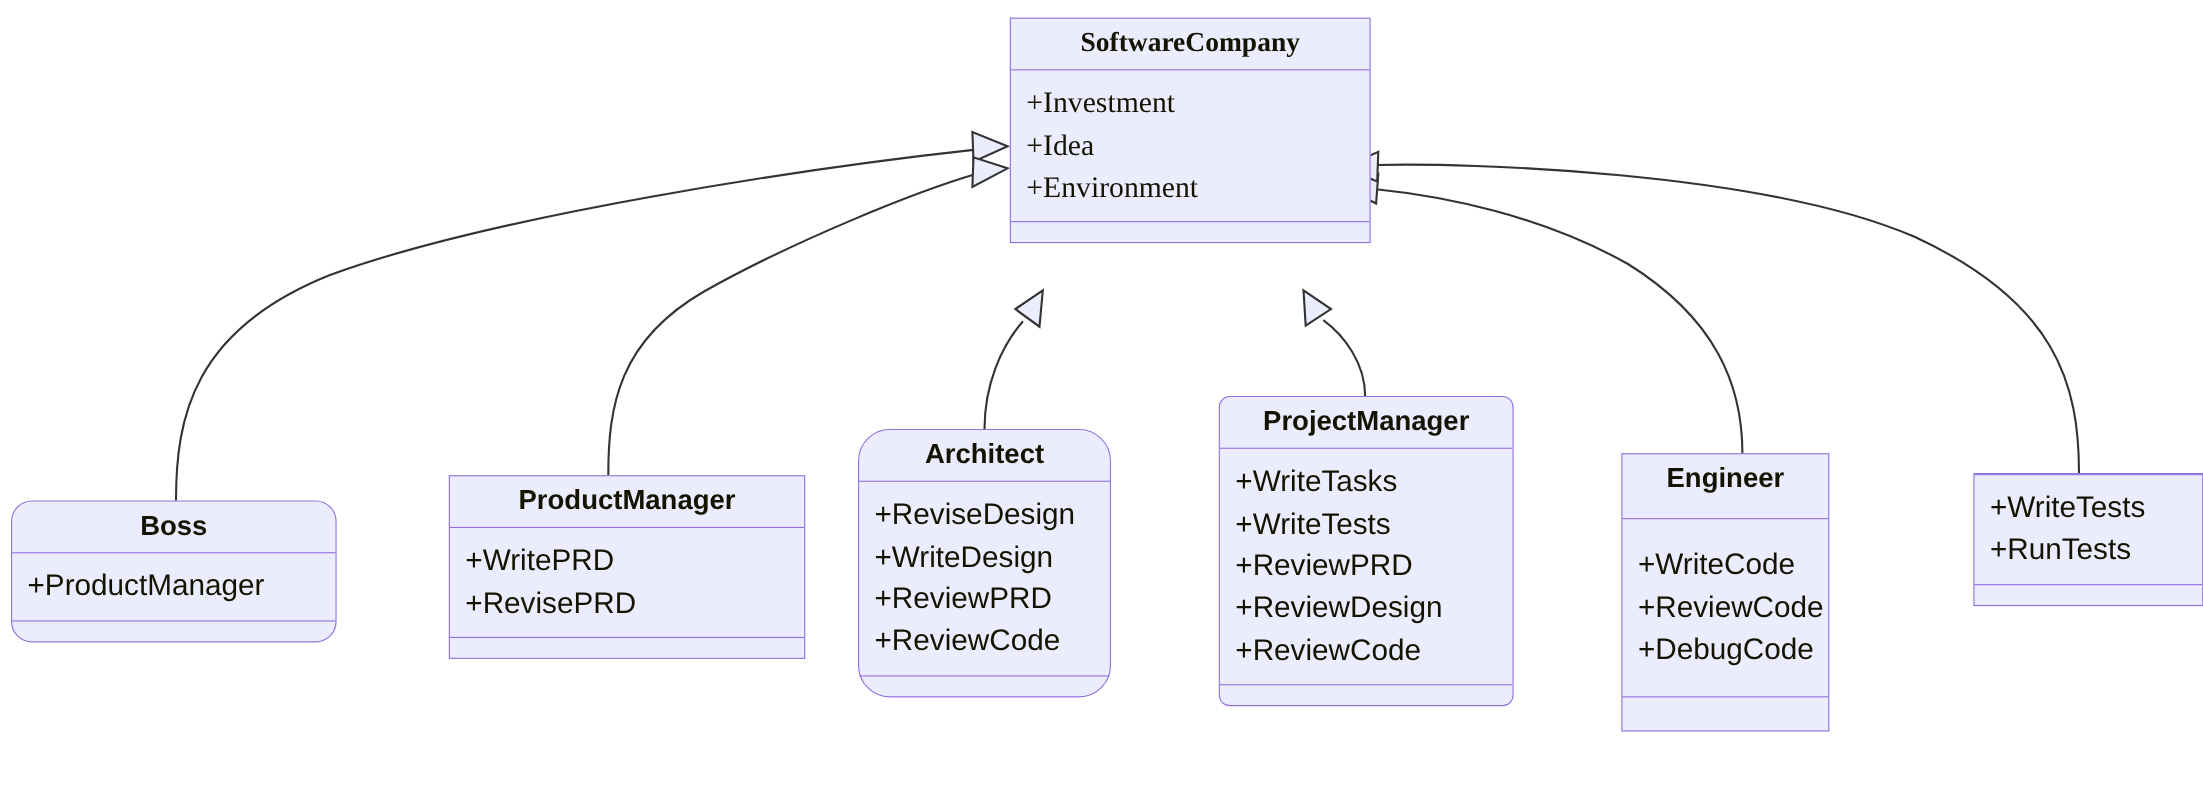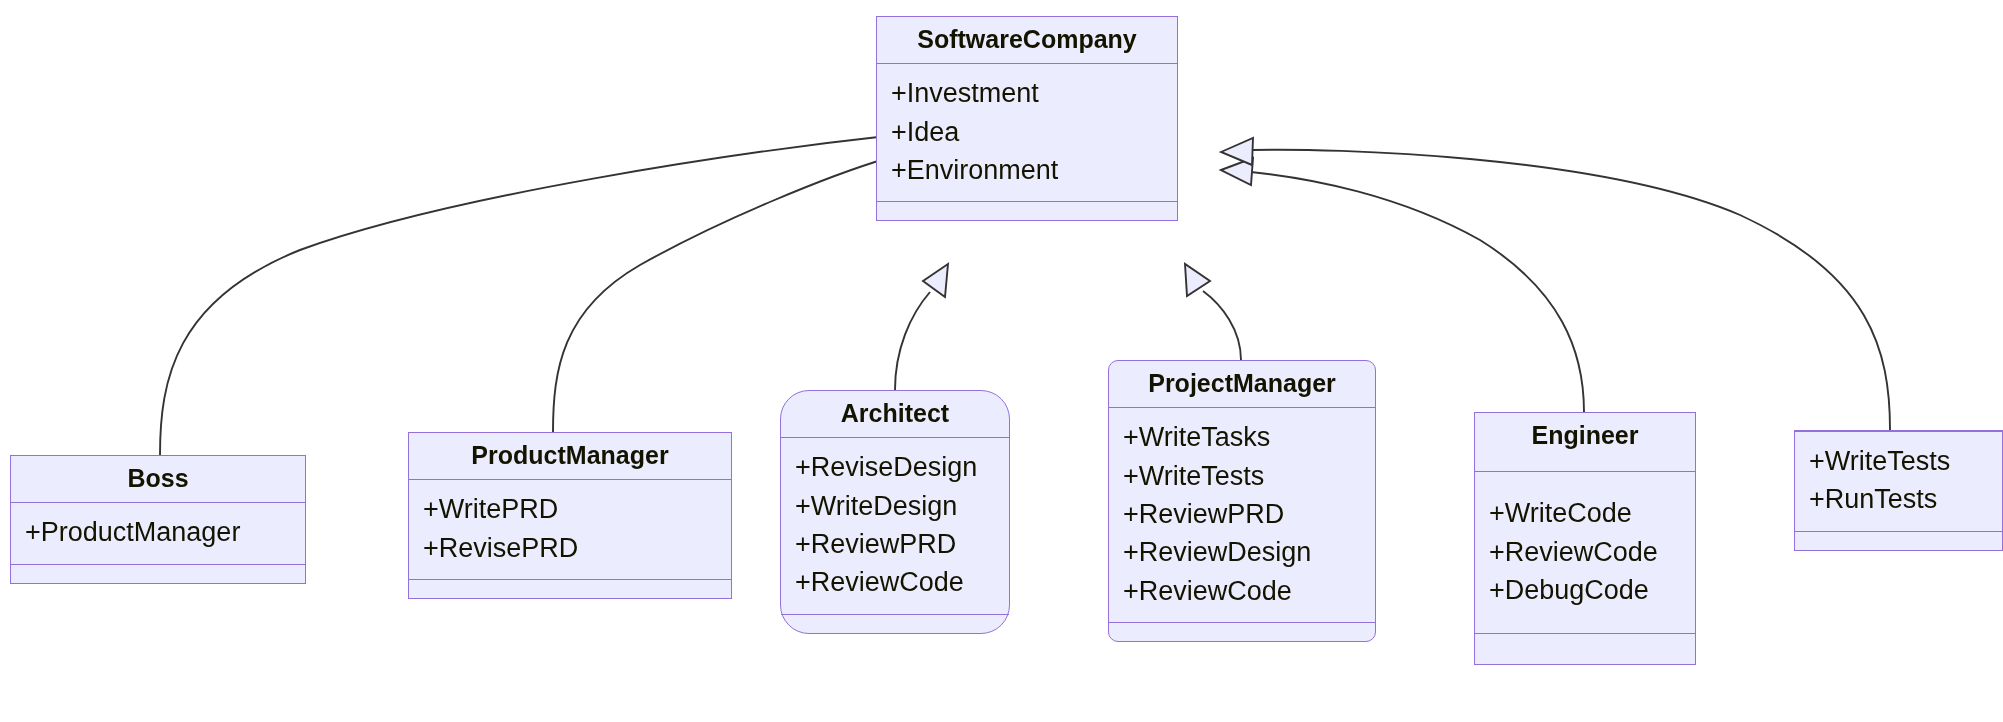--- a/index.html
+++ b/index.html
@@ -99,33 +99,33 @@
 
     <path class="edge-path" d="M 1584 412 C 1584 350 1560 290 1480 240 C 1400 195 1310 178 1251 172"></path>
     <polygon class="arrow-head" points="1221,170 1253,158 1251,185"></polygon>
 
     <path class="edge-path" d="M 1890 430 C 1890 350 1870 275 1740 215 C 1600 155 1330 148 1252 150"></path>
     <polygon class="arrow-head" points="1221,152 1253,138 1252,165"></polygon>
   </svg>
 
   <div id="node-layer">
 
-    <div class="uml-class" style="left:876px; top:16px; width:302px;">
+    <div class="uml-class" style="left:918px; top:16px; width:328px;font-family:Liberation Serif, serif;">
       <div class="class-title">SoftwareCompany</div>
       <div class="divider"></div>
       <div class="member-list">
         <div class="member">+Investment</div>
         <div class="member">+Idea</div>
         <div class="member">+Environment</div>
       </div>
       <div class="divider"></div>
       <div class="member-list empty-compartment"></div>
     </div>
 
-    <div class="uml-class" style="left:10px; top:455px; width:296px;">
+    <div class="uml-class" style="left:10px; top:455px; width:296px;border-radius:19px;">
       <div class="class-title">Boss</div>
       <div class="divider"></div>
       <div class="member-list">
         <div class="member">+ProductManager</div>
       </div>
       <div class="divider"></div>
       <div class="member-list empty-compartment"></div>
     </div>
 
     <div class="uml-class" style="left:408px; top:432px; width:324px;">
@@ -159,21 +159,21 @@
         <div class="member">+WriteTasks</div>
         <div class="member">+WriteTests</div>
         <div class="member">+ReviewPRD</div>
         <div class="member">+ReviewDesign</div>
         <div class="member">+ReviewCode</div>
       </div>
       <div class="divider"></div>
       <div class="member-list empty-compartment"></div>
     </div>
 
-    <div class="uml-class" style="left:1474px; top:412px; width:222px;gap:12px;">
+    <div class="uml-class" style="left:1474px; top:412px; width:189px;gap:12px;">
       <div class="class-title">Engineer</div>
       <div class="divider"></div>
       <div class="member-list">
         <div class="member">+WriteCode</div>
         <div class="member">+ReviewCode</div>
         <div class="member">+DebugCode</div>
       </div>
       <div class="divider"></div>
       <div class="member-list empty-compartment"></div>
     </div>

